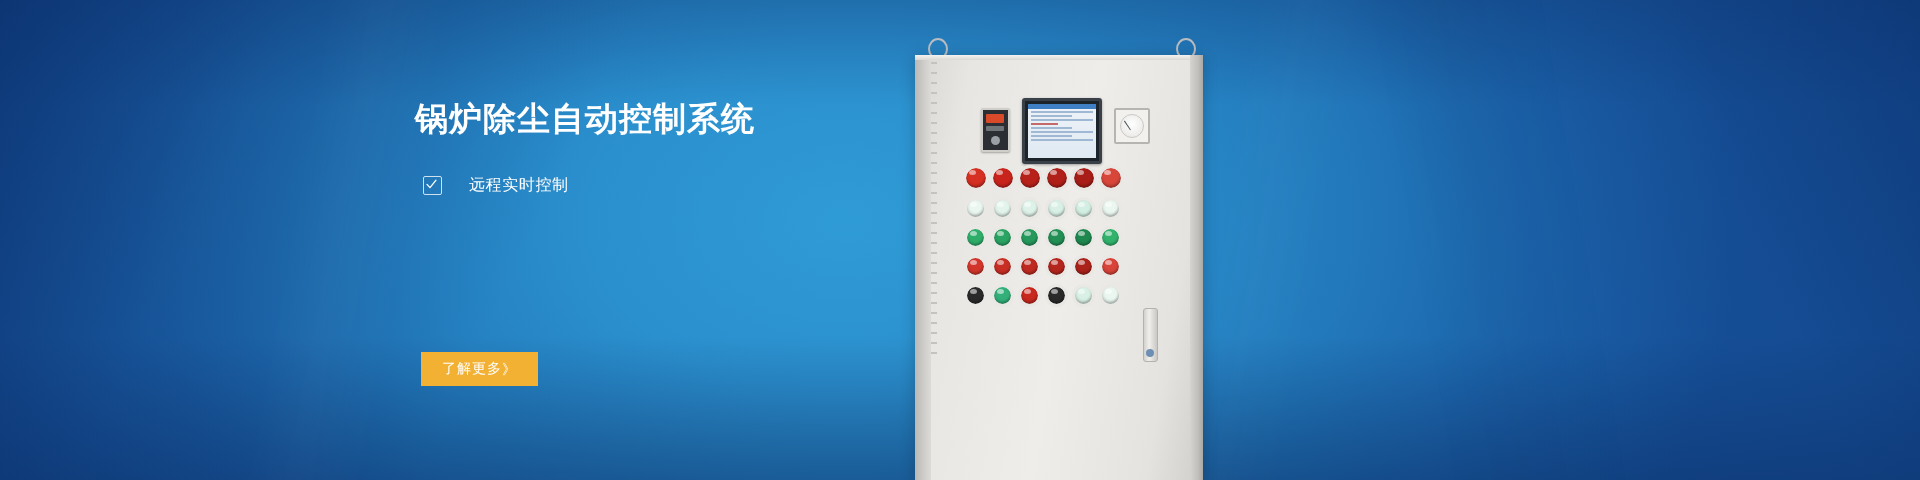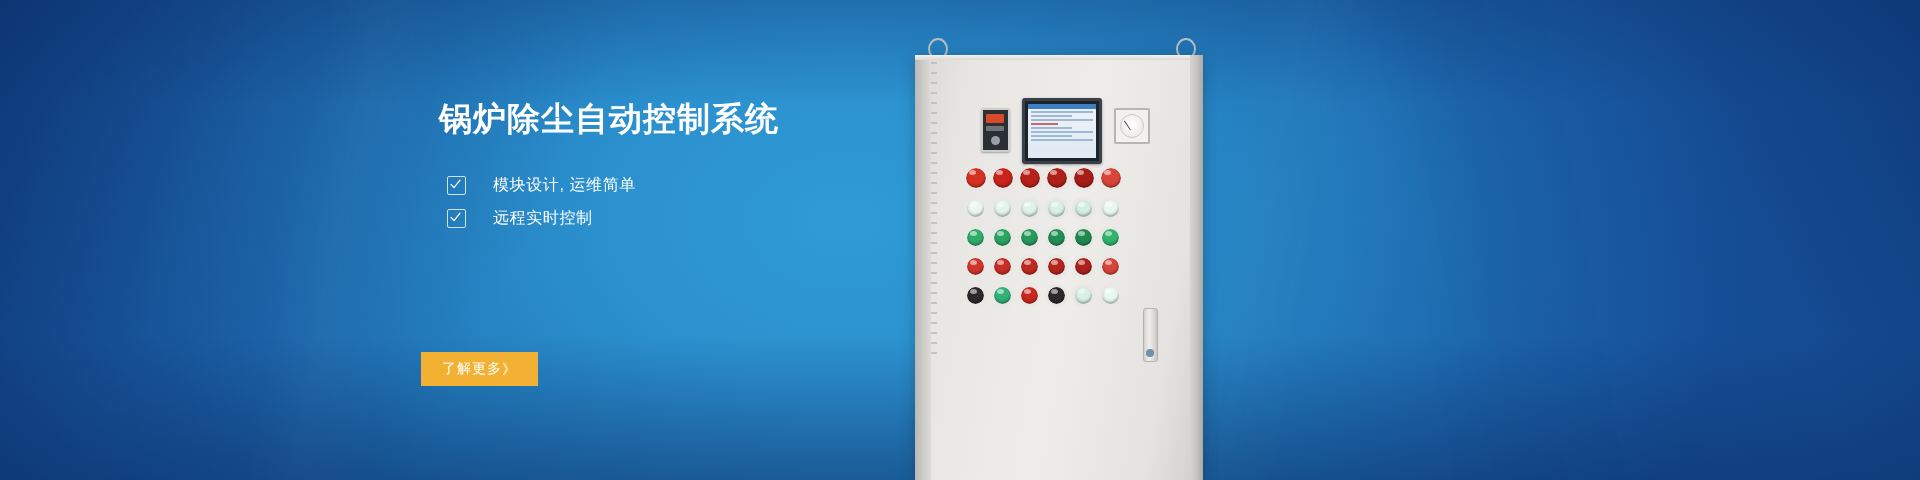--- a/index.html
+++ b/index.html
@@ -25,21 +25,21 @@
   
   .streaks{
     position:absolute;inset:0;pointer-events:none;opacity:.20;
     background:
       linear-gradient(100deg, rgba(255,255,255,0) 16%, rgba(255,255,255,.10) 19%, rgba(255,255,255,0) 23%),
       linear-gradient(100deg, rgba(255,255,255,0) 62%, rgba(255,255,255,.07) 65%, rgba(255,255,255,0) 69%),
       linear-gradient(80deg, rgba(0,0,0,0) 72%, rgba(0,0,0,.12) 76%, rgba(0,0,0,0) 82%);
   }
 
   
-  .copy{position:absolute;left:439px;top:100px;width:520px;}
+  .copy{position:absolute;left:415px;top:100px;width:520px;}
   .headline{
     font-size:33px;line-height:1.18;color:#ffffff;font-weight:700;
     letter-spacing:1px;margin:0 0 30px 0;white-space:nowrap;
   }
   .bullets{list-style:none;margin:0 0 0 8px;padding:0;}
   .bullet{display:flex;align-items:center;height:33px;margin-bottom:0px;}
   .chk{
     width:17px;height:17px;border:1px solid rgba(255,255,255,.78);
     border-radius:2px;position:relative;flex:0 0 auto;margin-right:27px;
   }
@@ -144,28 +144,20 @@
 </head>
 <body>
 
 <div class="banner">
   <div class="streaks"></div>
 
   <div class="copy">
     <h1 class="headline">锅炉除尘自动控制系统</h1>
 
     <ul class="bullets">
-      <li class="bullet">
-        <span class="chk">
-          <svg width="11" height="11" viewBox="0 0 11 11">
-              <path d="M1 5.4 L4 8.6 L10 1.2" fill="none" stroke="#ffffff" stroke-width="1.3" stroke-linecap="round" stroke-linejoin="round"></path>
-            </svg>
-        </span>
-        <span class="bullet-label">模块设计, 运维简单</span>
-      </li>
       <li class="bullet">
         <span class="chk">
           <svg width="11" height="11" viewBox="0 0 11 11">
               <path d="M1 5.4 L4 8.6 L10 1.2" fill="none" stroke="#ffffff" stroke-width="1.3" stroke-linecap="round" stroke-linejoin="round"></path>
             </svg>
         </span>
         <span class="bullet-label">远程实时控制</span>
       </li>
     </ul>
   </div>

